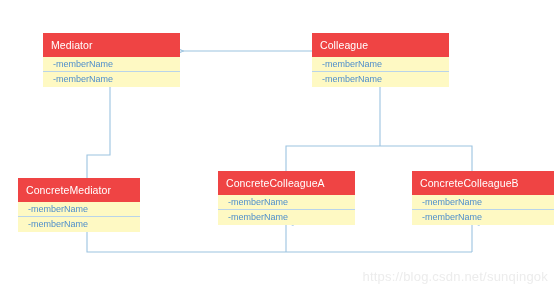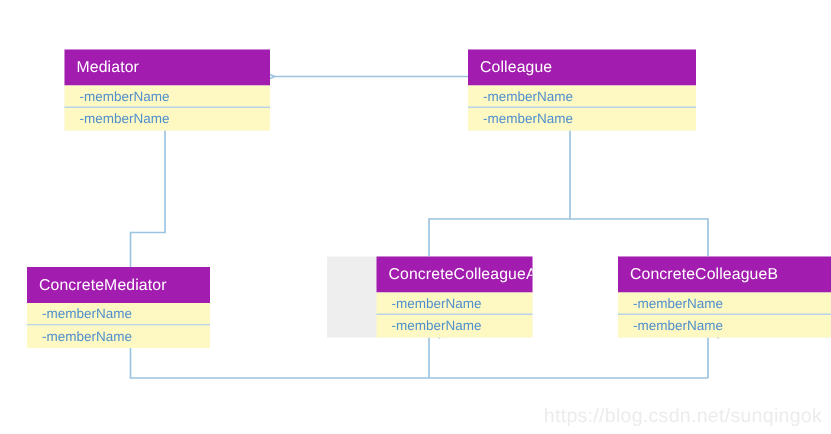--- a/index.html
+++ b/index.html
@@ -29,21 +29,21 @@
   .uml-class {
     position: absolute;
     box-sizing: border-box;
     background: #eeeeee;
     z-index: 5;
   }
   .uml-header {
     box-sizing: border-box;
     height: 24px;
     line-height: 24px;
-    background: #a21caf;
+    background: #ef4444;
     color: #ffffff;
     font-size: 10.5px;
     padding-left: 8px;
     letter-spacing: 0.1px;
     white-space: nowrap;
     overflow: hidden;
   }
   .uml-compartment {
     box-sizing: border-box;
     background: #fef9c3;
@@ -101,33 +101,33 @@
       <path d="M472,252 L472,222" marker-end="url(#openArrowUp)"></path>
     </g>
   </svg>
 
   <div class="uml-class" style="left:43px; top:33px; width:137px;">
     <div class="uml-header">Mediator</div>
     <div class="uml-compartment divided">-memberName</div>
     <div class="uml-compartment">-memberName</div>
   </div>
 
-  <div class="uml-class" style="left:312px; top:33px; width:152px;">
+  <div class="uml-class" style="left:312px; top:33px; width:137px;">
     <div class="uml-header">Colleague</div>
     <div class="uml-compartment divided">-memberName</div>
     <div class="uml-compartment">-memberName</div>
   </div>
 
   <div class="uml-class" style="left:18px; top:178px; width:122px;">
     <div class="uml-header">ConcreteMediator</div>
     <div class="uml-compartment divided">-memberName</div>
     <div class="uml-compartment">-memberName</div>
   </div>
 
-  <div class="uml-class" style="left:218px; top:171px; width:137px;padding-left:33px;">
+  <div class="uml-class" style="left:218px; top:171px; width:137px;">
     <div class="uml-header">ConcreteColleagueA</div>
     <div class="uml-compartment divided">-memberName</div>
     <div class="uml-compartment">-memberName</div>
   </div>
 
   <div class="uml-class" style="left:412px; top:171px; width:147px;">
     <div class="uml-header">ConcreteColleagueB</div>
     <div class="uml-compartment divided">-memberName</div>
     <div class="uml-compartment">-memberName</div>
   </div>

